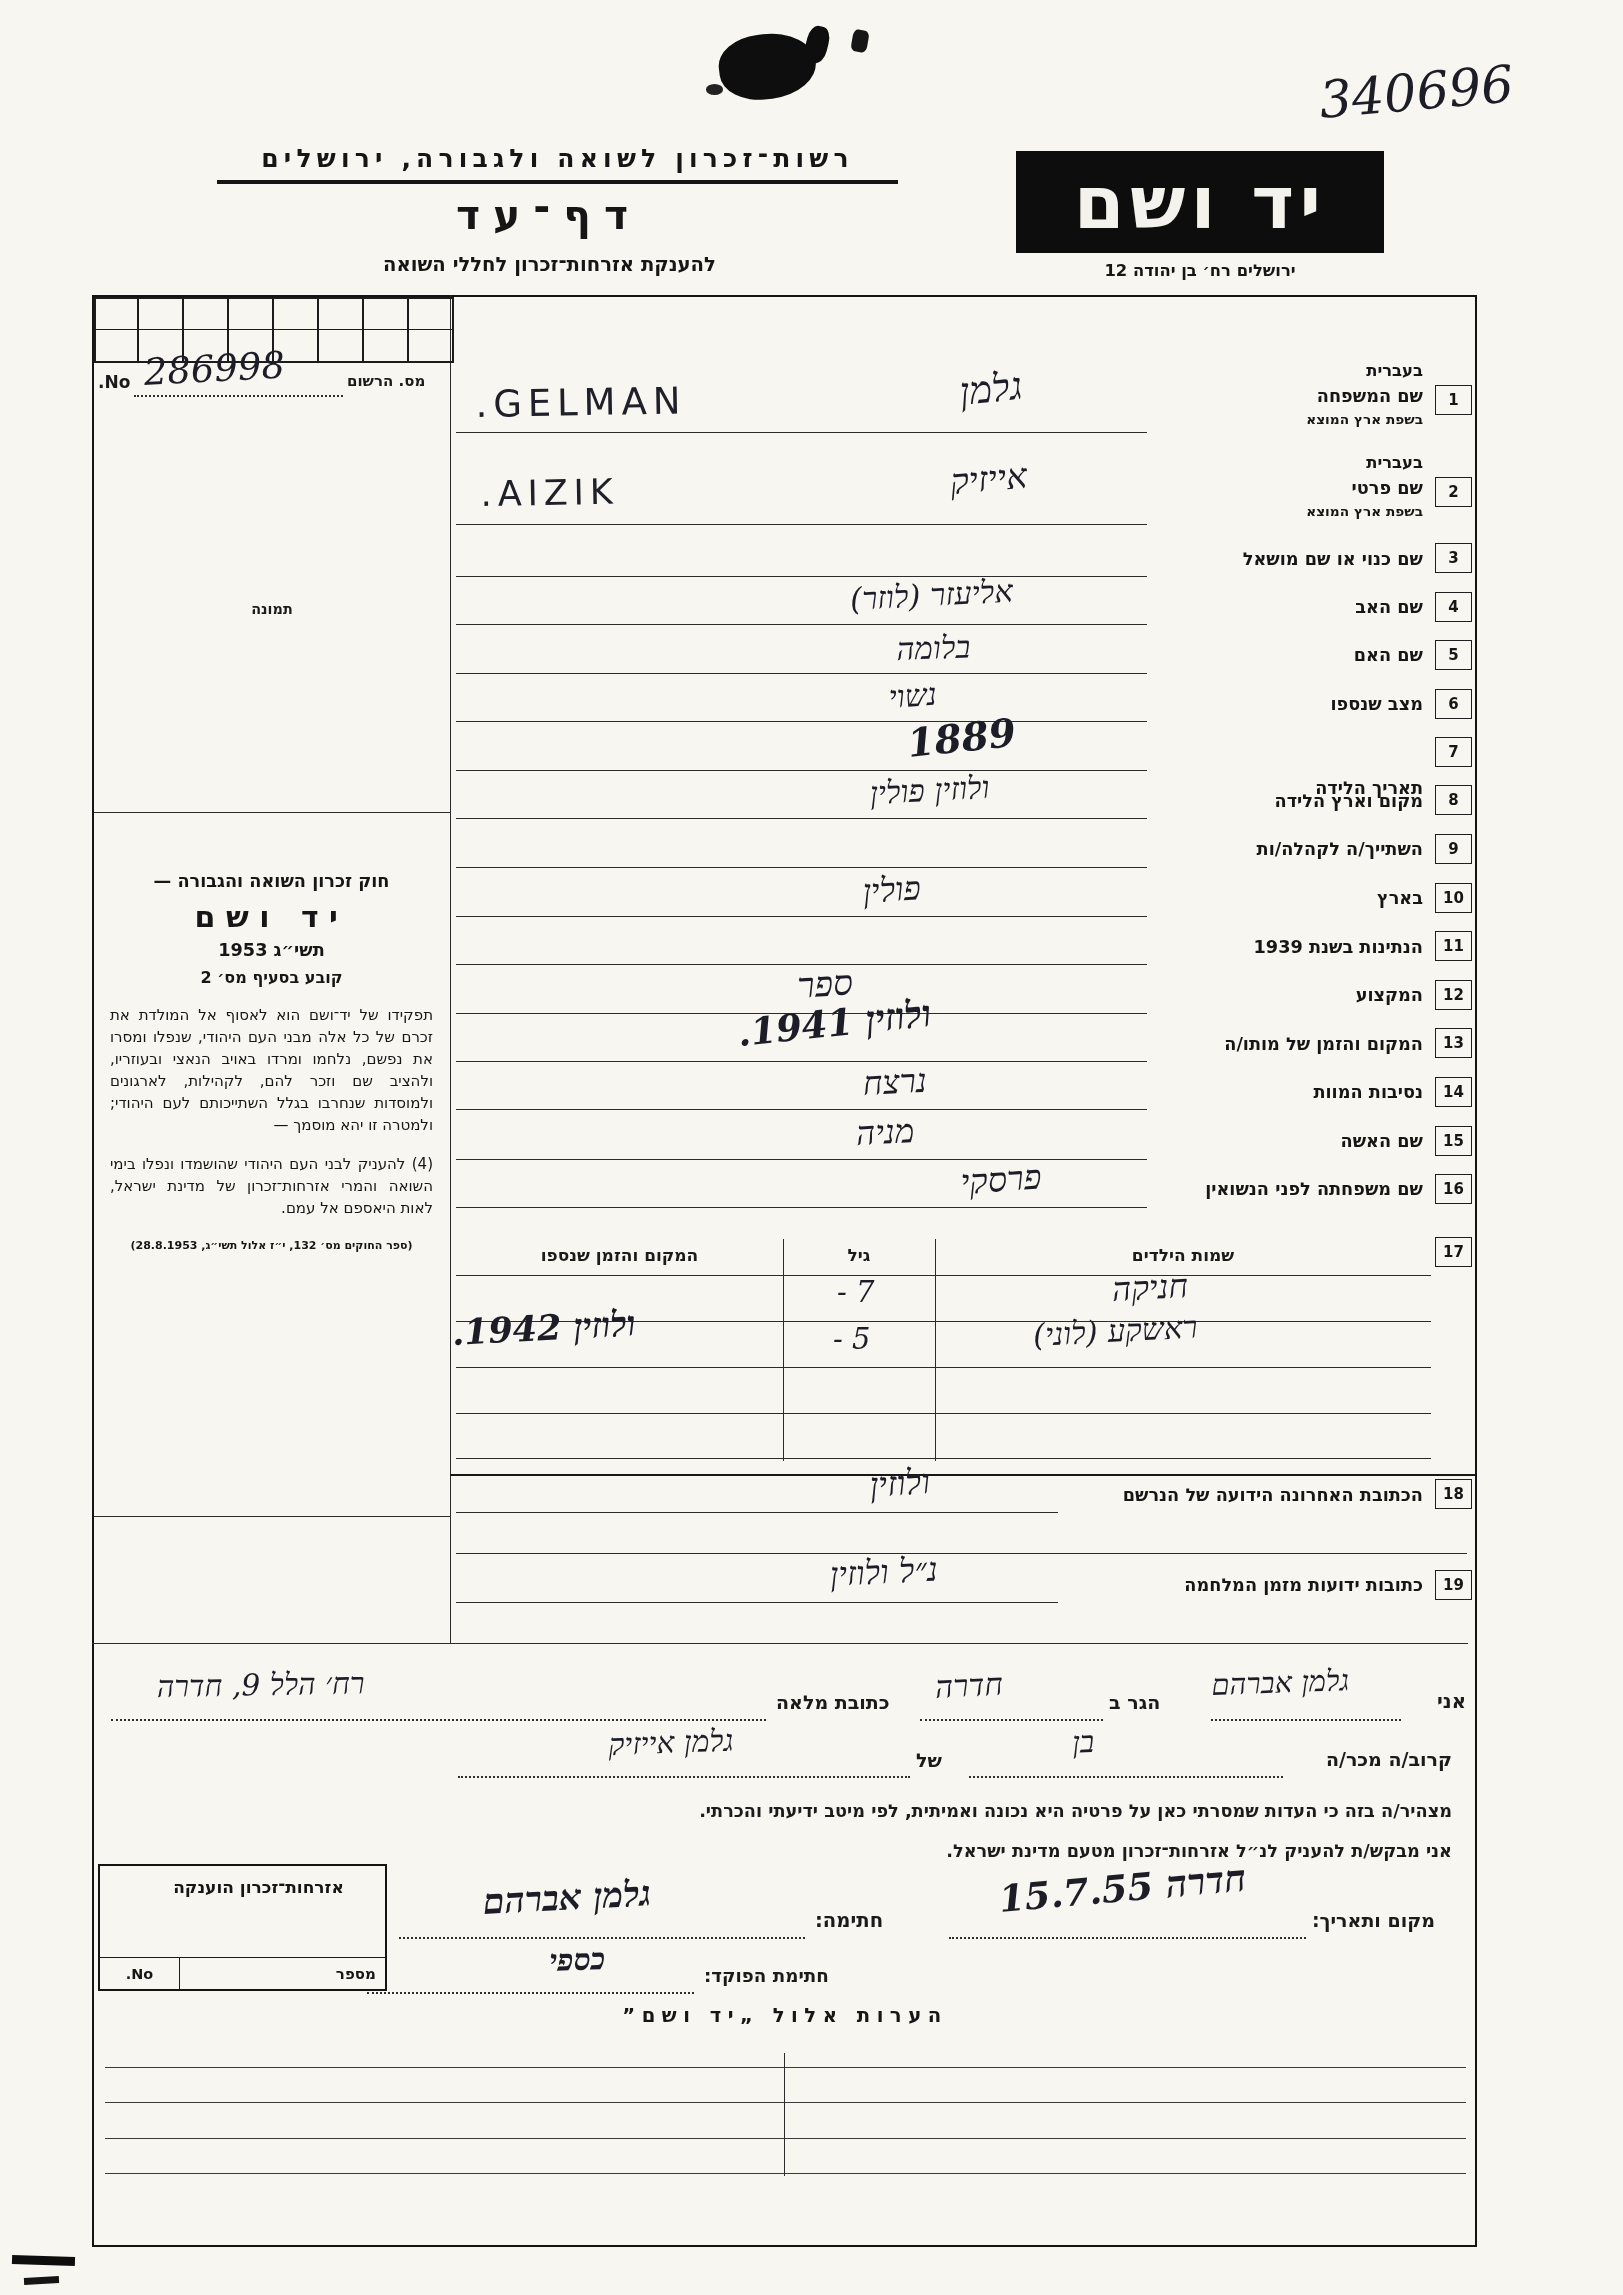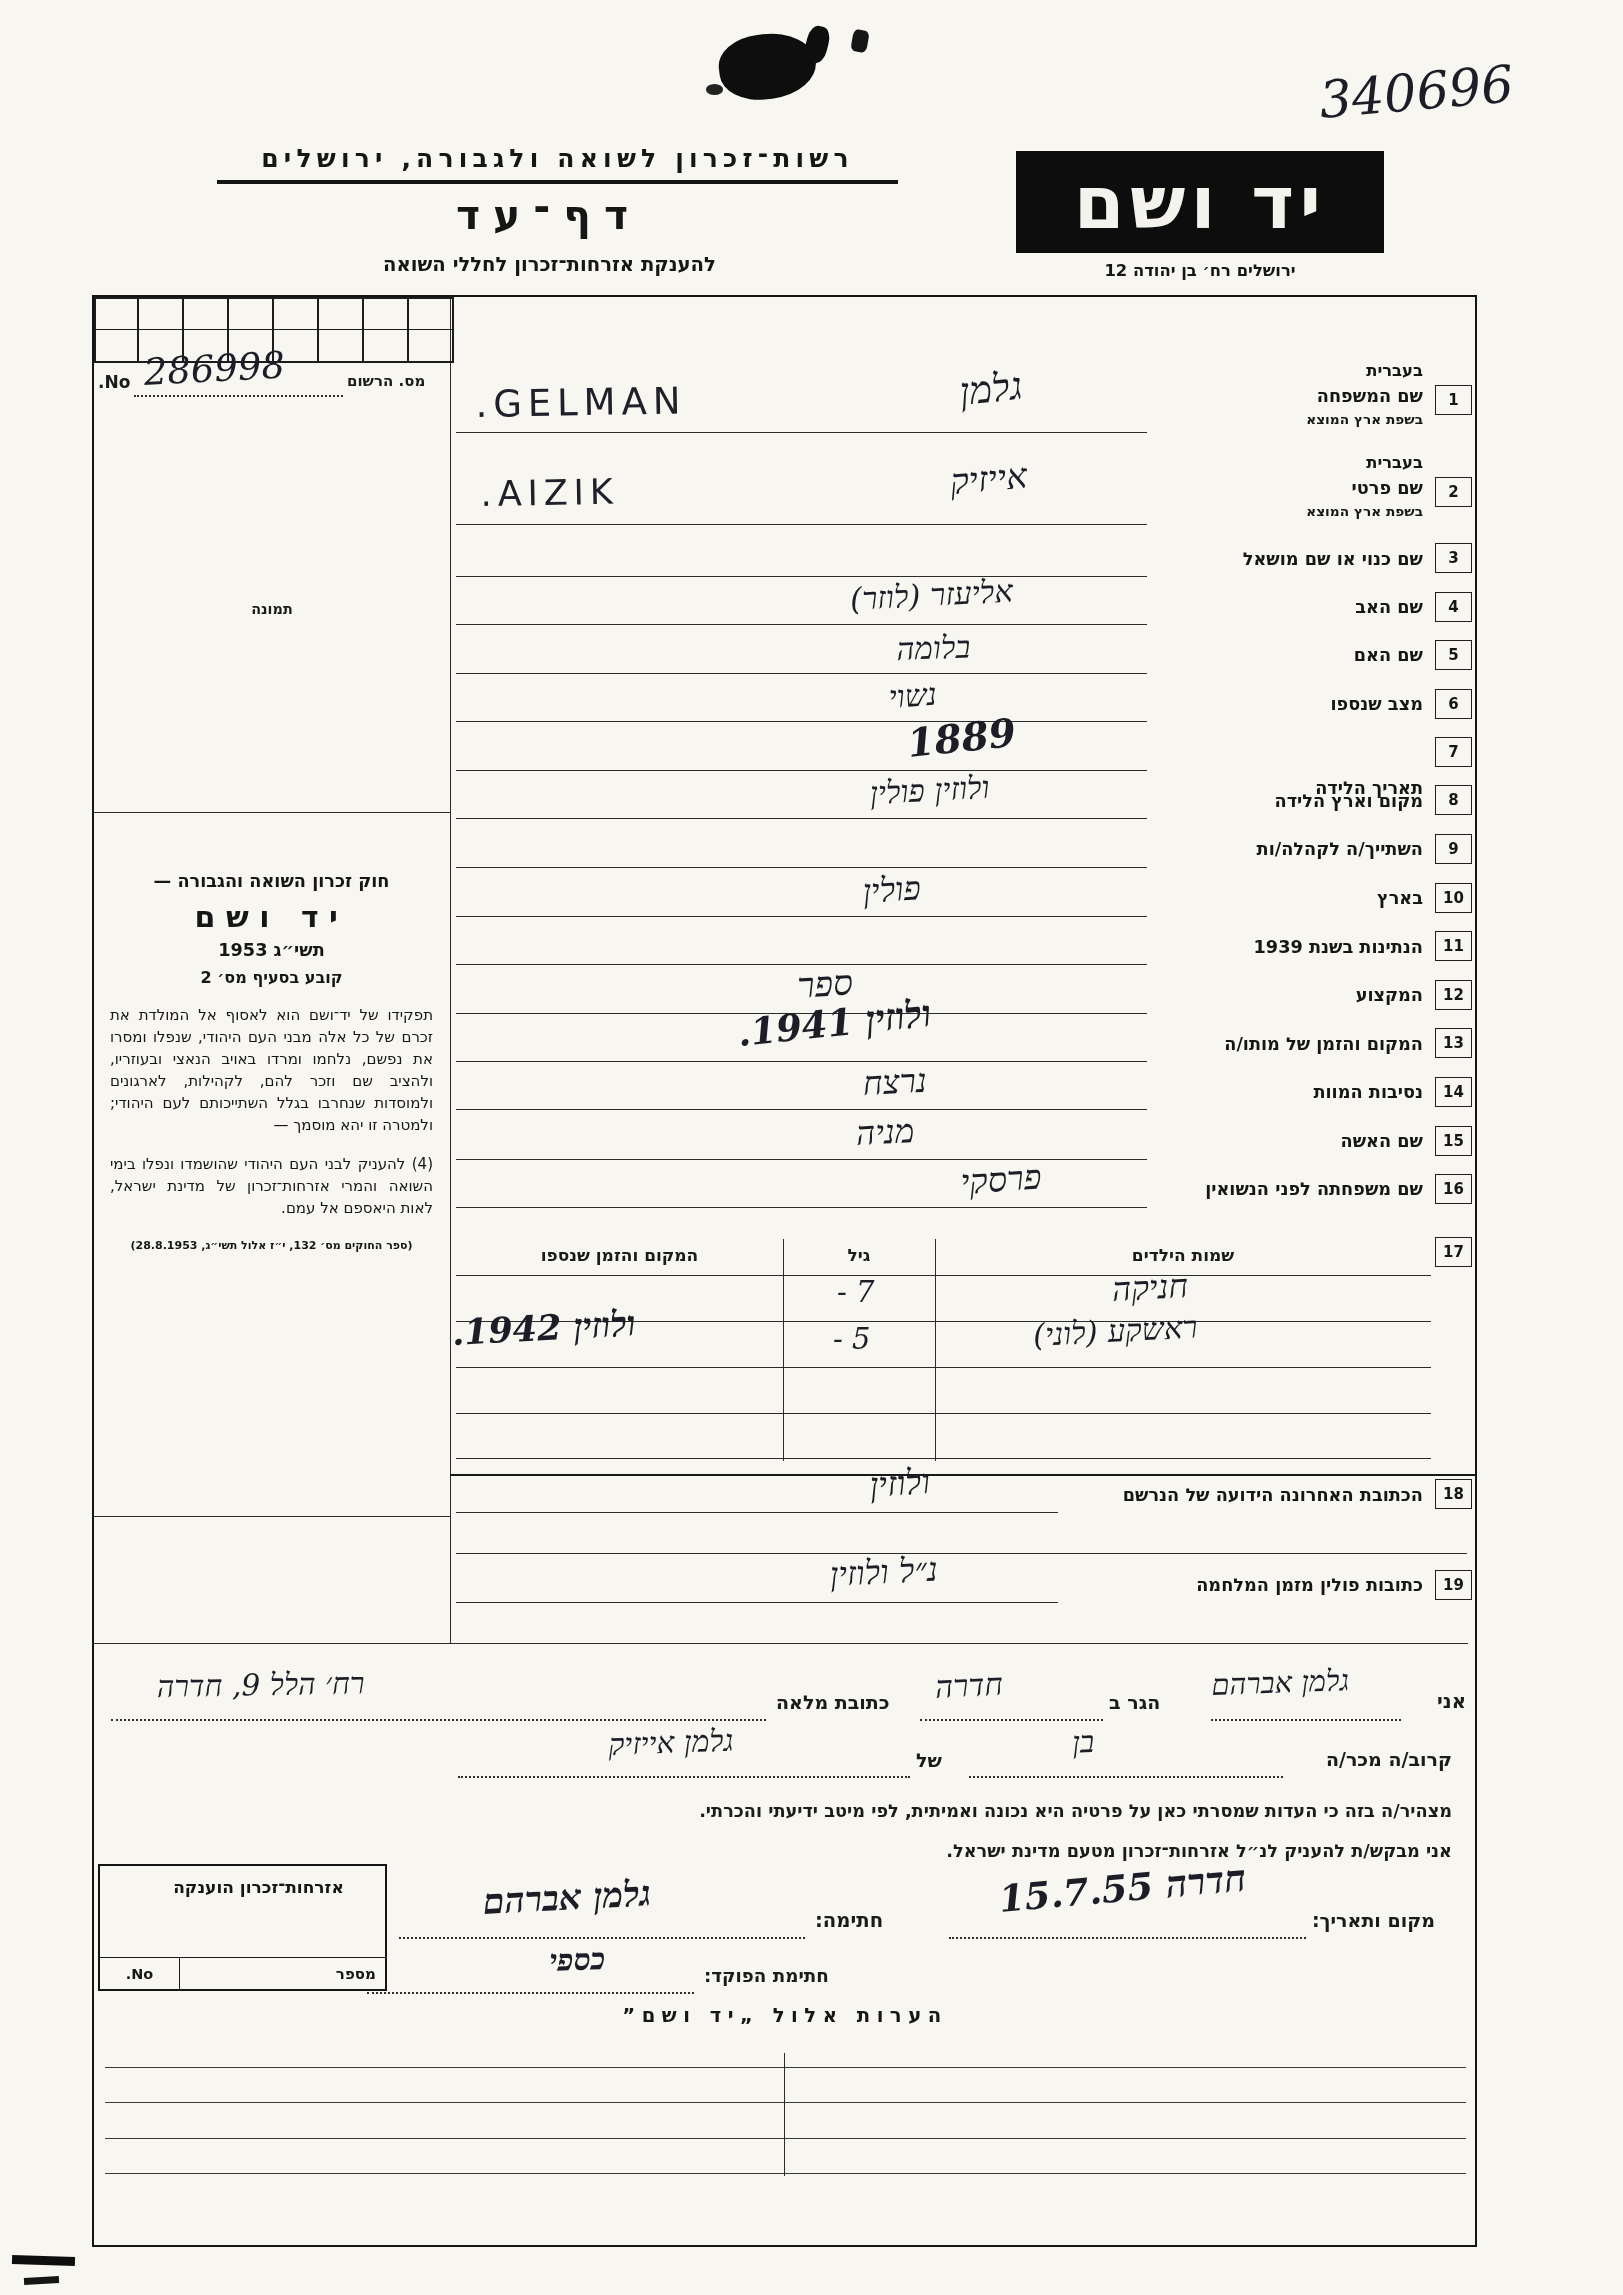--- a/index.html
+++ b/index.html
@@ -199,21 +199,21 @@
   <div class="hand" style="left:833px;top:1322px;font-size:29px;">5 -</div>
   <div class="hand" style="left:453px;top:1312px;font-size:35px;transform:rotate(-3deg);font-weight:700;">ולוזין 1942.</div>
 
   <div class="numbox" style="top:1479px;">18</div>
   <div class="flabel" style="top:1485px;">הכתובת האחרונה הידועה של הנרשם</div>
   <div class="rule" style="left:456px;top:1512px;width:602px;"></div>
   <div class="rule" style="left:456px;top:1553px;width:1011px;"></div>
   <div class="hand" style="left:871px;top:1465px;font-size:34px;transform:rotate(-4deg);">ולוזין</div>
 
   <div class="numbox" style="top:1570px;">19</div>
-  <div class="flabel" style="top:1575px;">כתובות פולין מזמן המלחמה</div>
+  <div class="flabel" style="top:1575px;">כתובות ידועות מזמן המלחמה</div>
   <div class="rule" style="left:456px;top:1602px;width:602px;"></div>
   <div class="rule" style="left:92px;top:1643px;width:1376px;"></div>
   <div class="hand" style="left:831px;top:1555px;font-size:33px;transform:rotate(-3deg);">נ״ל ולוזין</div>
 
   <div class="pr" style="right:157px;top:1690px;font-size:19.6px;">אני</div>
   <div class="dotline" style="left:1211px;top:1719px;width:190px;"></div>
   <div class="pr" style="left:1109px;top:1691px;font-size:19px;">הגר ב</div>
   <div class="dotline" style="left:920px;top:1719px;width:183px;"></div>
   <div class="pr" style="left:776px;top:1691px;font-size:19px;">כתובת מלאה</div>
   <div class="dotline" style="left:111px;top:1719px;width:655px;"></div>

